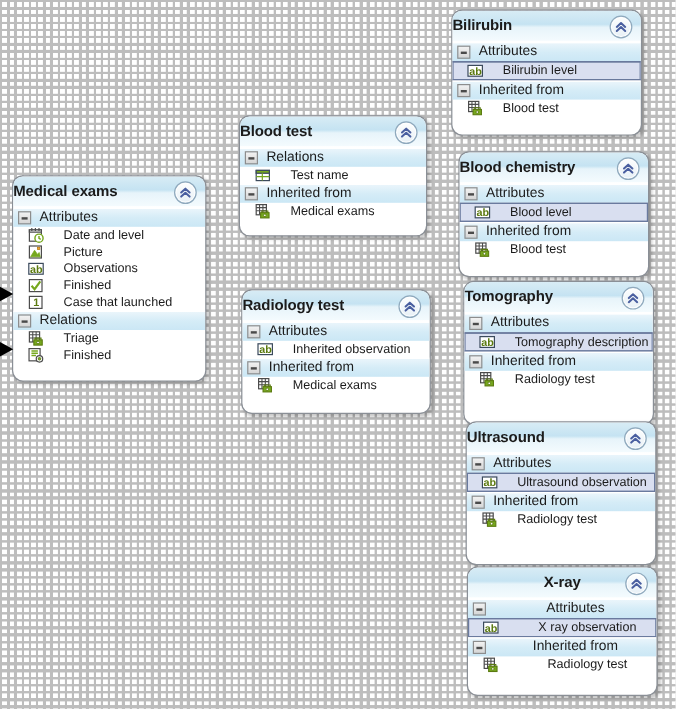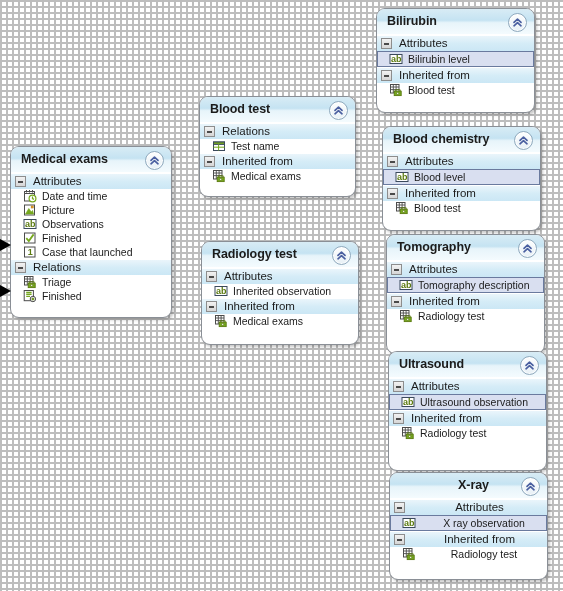--- a/index.html
+++ b/index.html
@@ -51,21 +51,20 @@
     background: #ffffff;
     border: 1px solid #8a8f96;
     border-radius: 9px;
     box-shadow: 2px 2px 3px rgba(0,0,0,0.22);
     overflow: hidden;
   }
   .entity-title {
     position: relative;
     height: 25px;
     line-height: 25px;
-    padding-left: 10px;
     font-size: 12.5px;
     font-weight: bold;
     color: #1b1b1b;
     background: linear-gradient(to bottom, #d8ecf5 0%, #c5e3f2 45%, #e7f4fa 55%, #f4fbfe 100%);
     border-bottom: 1px solid #ffffff;
     letter-spacing: -0.1px;
     white-space: nowrap;
   }
   .collapse-btn {
     position: absolute;
@@ -111,21 +110,21 @@
     width: 5px; height: 2px;
     background: #4a4a4a;
   }
 
   .member {
     position: relative;
     height: 14px;
     line-height: 14px;
     font-size: 10.5px;
     color: #1b1b1b;
-    padding-left: 31px;
+    padding-left: 42px;
     white-space: nowrap;
     box-sizing: border-box;
   }
   .member.selected {
     background: #d9dff0;
     border: 1px solid #4a5a82;
     border-left: none;
     border-right: none;
     outline: 1px solid #6a7a9e;
     outline-offset: -1px;
@@ -164,21 +163,21 @@
         </span></div>
       <div class="section-head"><span class="minus"></span><span>Attributes</span></div>
       <div class="member"><span class="mi">
           <svg width="14" height="14" viewBox="0 0 14 14">
             <rect x="1.5" y="2.5" width="10" height="9.5" fill="#ffffff" stroke="#4c4c4c" stroke-width="1"></rect>
             <path d="M1.5 2.5 H11.5 V4.5 H1.5 Z" fill="#ffffff" stroke="#4c4c4c" stroke-width="1"></path>
             <path d="M3.5 1 V3.5 M6.5 1 V3.5 M9.5 1 V3.5" fill="none" stroke="#4c4c4c" stroke-width="1"></path>
             <circle cx="9.5" cy="9.5" r="3.4" fill="#ffffff" stroke="#76a81e" stroke-width="1.2"></circle>
             <path d="M9.5 7.6 V9.6 L11 10.4" fill="none" stroke="#76a81e" stroke-width="1.2"></path>
           </svg>
-        </span><span>Date and time</span></div>
+        </span><span>Date and level</span></div>
       <div class="member"><span class="mi">
           <svg width="14" height="14" viewBox="0 0 14 14">
             <rect x="1.5" y="2" width="10" height="10" fill="#ffffff" stroke="#4c4c4c" stroke-width="1"></rect>
             <path d="M2.5 11 L5.8 5.5 L8.3 9 L9.6 7.4 L10.6 11 Z" fill="#76a81e" stroke="#76a81e" stroke-width="0.6"></path>
             <rect x="8.2" y="3" width="2" height="2" fill="#f5a623" stroke="#b07615" stroke-width="0.6"></rect>
           </svg>
         </span><span>Picture</span></div>
       <div class="member"><span class="mi">
           <svg width="14" height="14" viewBox="0 0 14 14">
             <rect x="1" y="2.5" width="12" height="9" fill="#ffffff" stroke="#3b4a5c" stroke-width="1"></rect>

